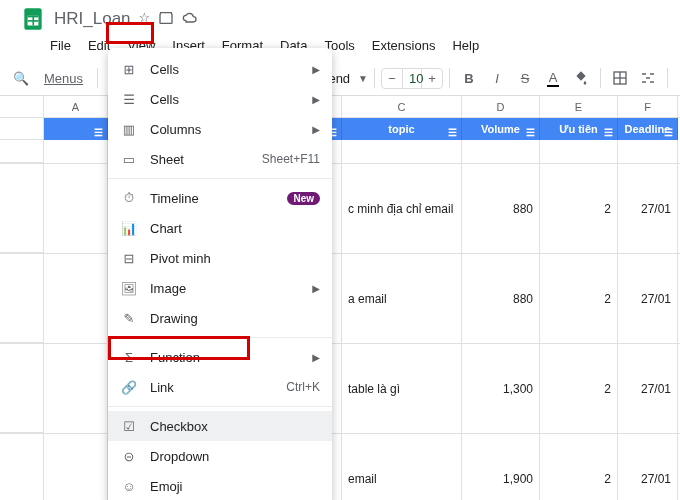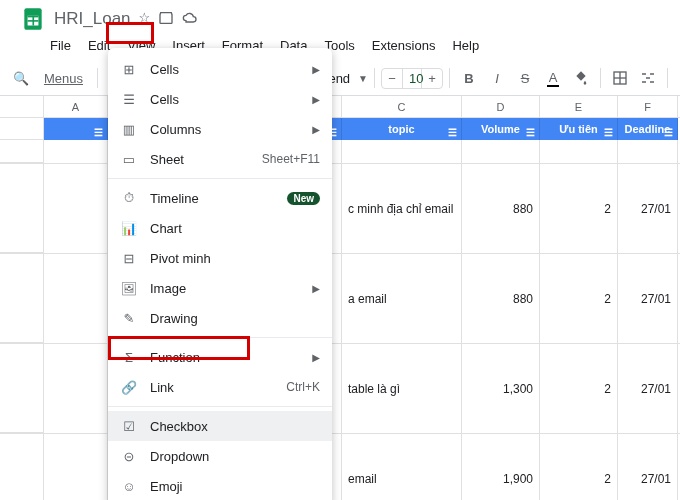--- a/index.html
+++ b/index.html
@@ -37,21 +37,21 @@
 .cell.cD, .cell.cE, .cell.cF { text-align: right; display: flex; align-items: center; justify-content: flex-end; }
 .cell.cB { display: flex; align-items: center; }
 .dropdown { position: absolute; left: 108px; top: 48px; width: 224px; background: #fff; border-radius: 6px; box-shadow: 0 2px 10px rgba(0,0,0,0.25); padding: 6px 0; z-index: 100; }
 .dd-item { display: flex; align-items: center; padding: 6px 12px; font-size: 13px; color: #202124; cursor: pointer; gap: 12px; }
 .dd-item.hovered { background: #eef0f2; }
 .dd-icon { width: 18px; height: 18px; display: flex; align-items: center; justify-content: center; color: #5f6368; }
 .dd-label { flex: 1; }
 .dd-arrow { color: #5f6368; font-size: 10px; }
 .dd-short { color: #5f6368; font-size: 12px; }
 .dd-sep { height: 1px; background: #e8eaed; margin: 4px 0; }
-.badge { background: #14532d; color: #fff; font-size: 10px; padding: 1px 6px; border-radius: 8px; font-weight: bold; }
+.badge { background: #701a75; color: #fff; font-size: 10px; padding: 1px 6px; border-radius: 8px; font-weight: bold; }
 .highlight1 { position: absolute; border: 3px solid #d40000; pointer-events: none; z-index: 200; }
 .h-insert { left: 106px; top: 22px; width: 48px; height: 22px; }
 .h-checkbox { left: 108px; top: 336px; width: 142px; height: 24px; }
 </style>
 </head>
 <body>
 
 <div class="titlebar">
   <div class="logo">
     <svg viewBox="0 0 24 24">

